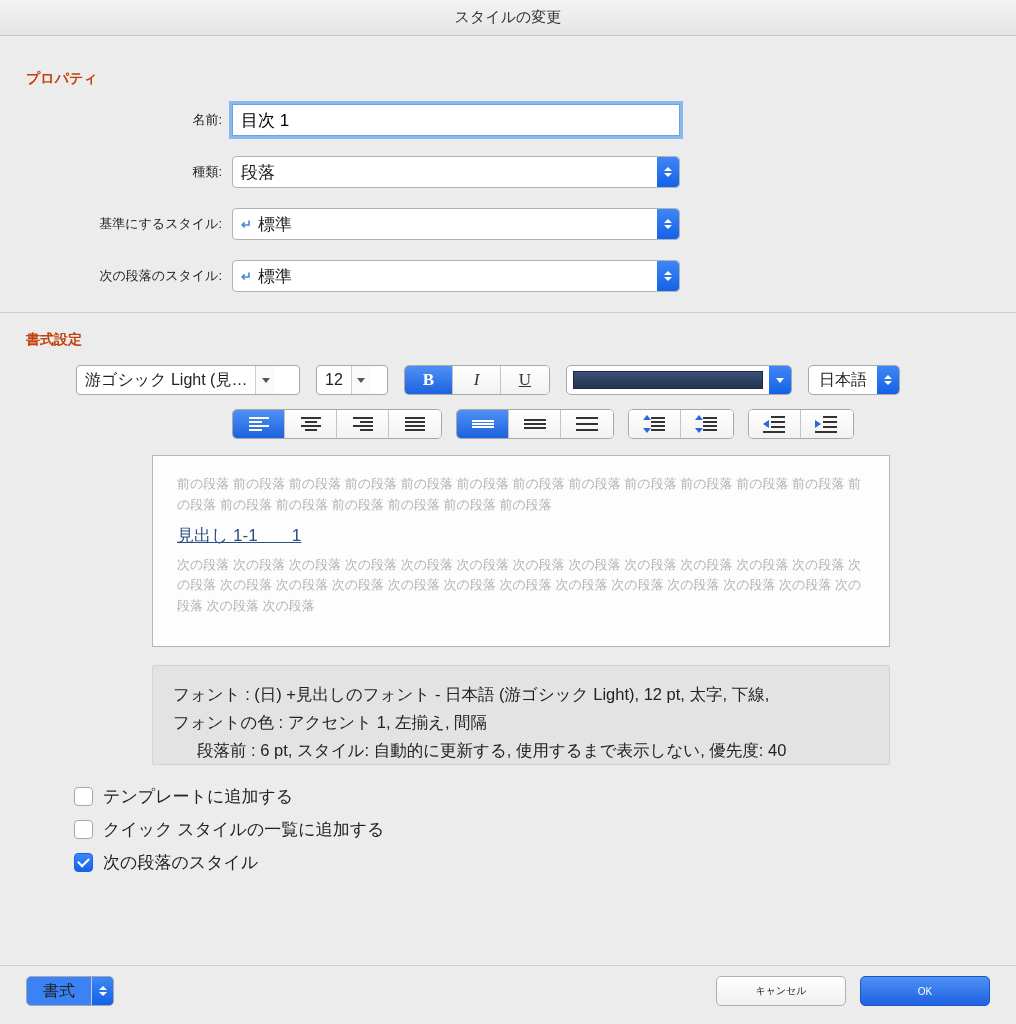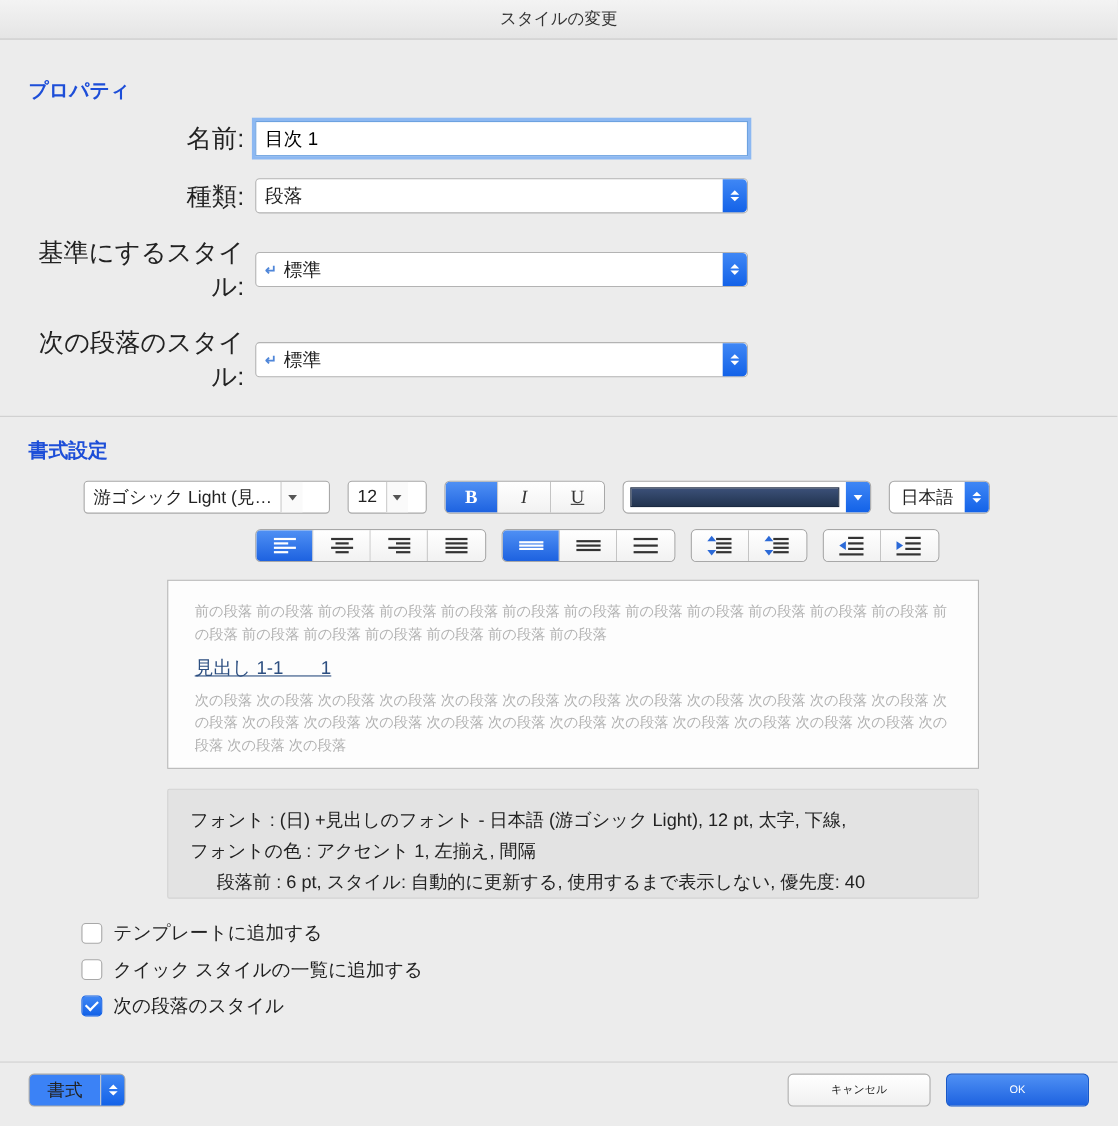--- a/index.html
+++ b/index.html
@@ -19,35 +19,35 @@
     display: flex;
     align-items: center;
     justify-content: center;
     font-size: 15px;
     color: #333;
   }
   .content {
     padding: 34px 26px 0 26px;
   }
   .section-title {
-    font-size: 18px;
+    font-size: 14px;
     font-weight: bold;
     margin-bottom: 16px;
-    color: #1d4ed8;
+    color: #c2410c;
   }
   .form-row {
     display: flex;
     align-items: center;
     margin-bottom: 20px;
   }
   .form-row label {
     width: 206px;
     text-align: right;
     padding-right: 10px;
-    font-size: 23px;
+    font-size: 13px;
     color: #222;
   }
   .input-wrap {
     position: relative;
   }
   .text-input {
     width: 448px;
     height: 32px;
     border: 1px solid #9c9c9c;
     background: #fff;
@@ -262,21 +262,21 @@
   .indent-icon .la{top:0}.indent-icon .lb{top:5px}.indent-icon .lc{top:10px}.indent-icon .ld{top:15px; left:0; width:22px}
   .indent-icon .tri { position:absolute; left:0; top:4px; width:0; height:0; border-top:4px solid transparent; border-bottom:4px solid transparent; }
   .indent-icon.dec .tri { border-right:6px solid #2b69d7; }
   .indent-icon.inc .tri { border-left:6px solid #2b69d7; left:0; }
 
   .preview-box {
     margin: 0 100px 18px 126px;
     border: 1px solid #b6b6b6;
     background: #fdfdfd;
     padding: 18px 24px;
-    height: 172px;
+    height: 192px;
     overflow: hidden;
   }
   .preview-gray { color: #b2b2b2; font-size: 13px; line-height: 1.6; }
   .preview-heading { color: #2c4e80; font-size: 17px; text-decoration: underline; margin: 8px 0; font-weight: 500; }
 
   .desc-box {
     margin: 0 100px 20px 126px;
     background: #e3e3e3;
     border: 1px solid #d3d3d3;
     border-radius: 2px;

